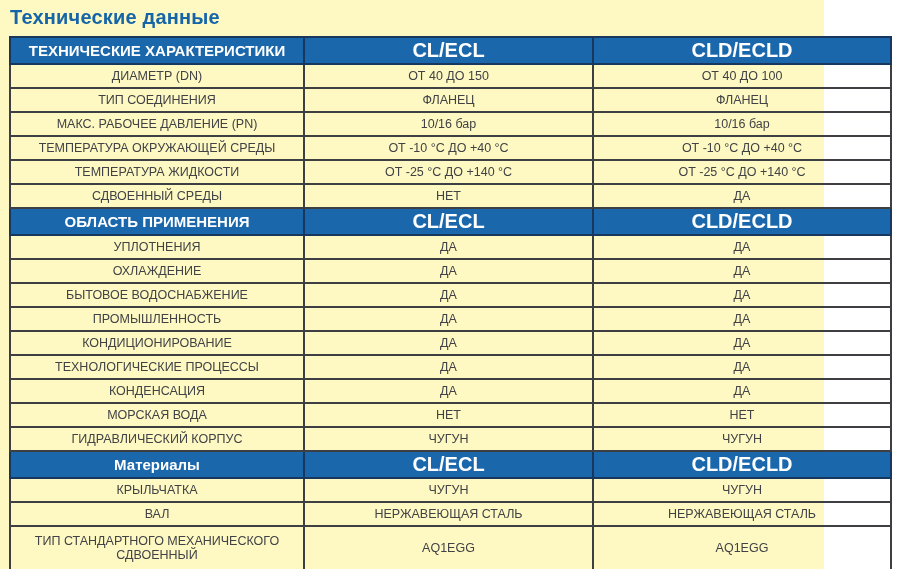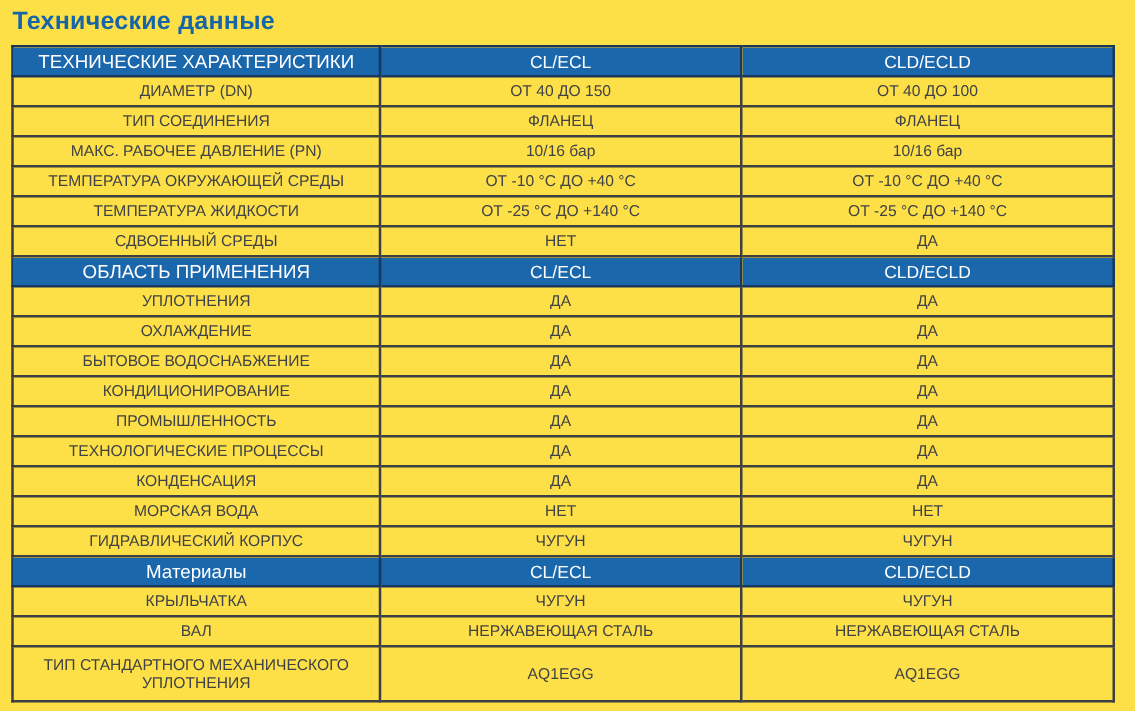--- a/index.html
+++ b/index.html
@@ -3,25 +3,25 @@
 <meta charset="utf-8">
 <style>
   html, body {
     margin: 0;
     padding: 0;
     background: #ffffff;
     width: 908px;
     font-family: "Liberation Sans", "DejaVu Sans", sans-serif;
   }
   .page {
-    width: 908px;
+    width: 824px;
     height: 569px;
     box-sizing: border-box;
     padding: 4px 9px 0 9px;
-    background: #fde047;
+    background: #fef9c3;
   }
   .page-title {
     color: #1565a8;
     font-size: 20px;
     font-weight: bold;
     margin: 2px 0 7px 1px;
     letter-spacing: 0.2px;
   }
   table.spec-table {
     border-collapse: collapse;
@@ -46,28 +46,28 @@
     margin-top: 28px;
   }
   .spec-table tr.tall-row td {
     height: 40px;
   }
   .spec-table th {
     background: #1b67ac;
     color: #ffffff;
     border-color: #17375e;
     height: 20px;
-    font-weight: normal;
+    font-weight: bold;
     margin-left: 40px;
   }
   .spec-table th.section-name {
     font-size: 15px;
   }
   .spec-table th.model-col {
-    font-size: 14px;
+    font-size: 20px;
     text-align: center;
   }
 </style>
 </head>
 <body>
 
 <div class="page">
 
   <div class="page-title">Технические данные</div>
 
@@ -129,26 +129,26 @@
         <td>ОХЛАЖДЕНИЕ</td>
         <td>ДА</td>
         <td>ДА</td>
       </tr>
       <tr>
         <td>БЫТОВОЕ ВОДОСНАБЖЕНИЕ</td>
         <td>ДА</td>
         <td>ДА</td>
       </tr>
       <tr>
-        <td>КОНДИЦИОНИРОВАНИЕ</td>
+        <td>ПРОМЫШЛЕННОСТЬ</td>
         <td>ДА</td>
         <td>ДА</td>
       </tr>
       <tr>
-        <td>ПРОМЫШЛЕННОСТЬ</td>
+        <td>КОНДИЦИОНИРОВАНИЕ</td>
         <td>ДА</td>
         <td>ДА</td>
       </tr>
       <tr>
         <td>ТЕХНОЛОГИЧЕСКИЕ ПРОЦЕССЫ</td>
         <td>ДА</td>
         <td>ДА</td>
       </tr>
       <tr>
         <td>КОНДЕНСАЦИЯ</td>
@@ -175,20 +175,20 @@
         <td>КРЫЛЬЧАТКА</td>
         <td>ЧУГУН</td>
         <td>ЧУГУН</td>
       </tr>
       <tr>
         <td>ВАЛ</td>
         <td>НЕРЖАВЕЮЩАЯ СТАЛЬ</td>
         <td>НЕРЖАВЕЮЩАЯ СТАЛЬ</td>
       </tr>
       <tr class="tall-row">
-        <td>ТИП СТАНДАРТНОГО МЕХАНИЧЕСКОГО УПЛОТНЕНИЯ</td>
+        <td>ТИП СТАНДАРТНОГО МЕХАНИЧЕСКОГО СДВОЕННЫЙ</td>
         <td>AQ1EGG</td>
         <td>AQ1EGG</td>
       </tr>
     </tbody>
   </table>
 
 </div>
 
 </body></html>

